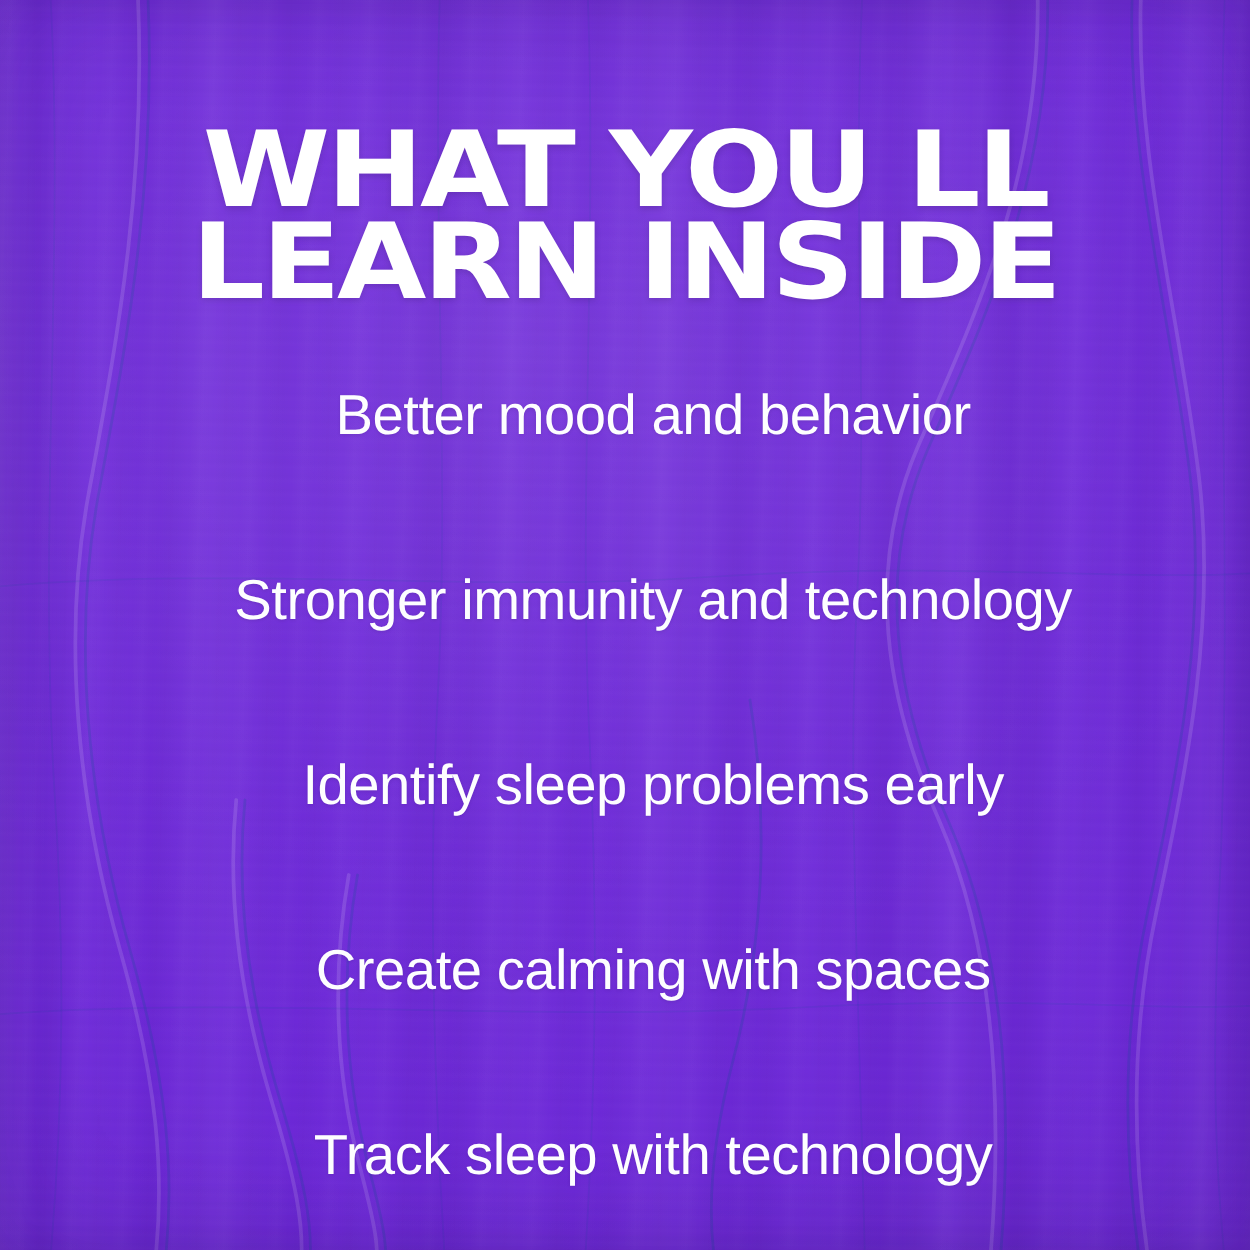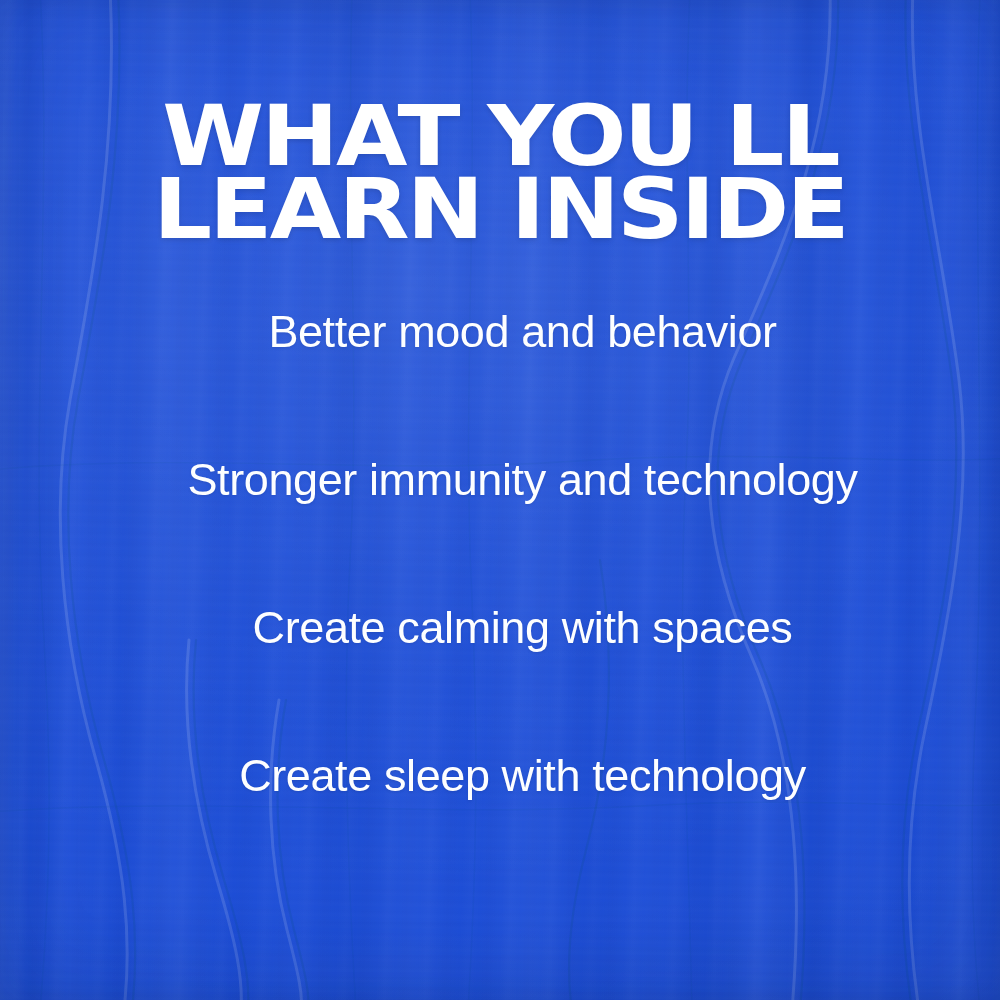--- a/index.html
+++ b/index.html
@@ -7,21 +7,21 @@
     margin: 0;
     padding: 0;
     background: #0e5ba8;
   }
 
   .poster {
     position: relative;
     width: 1000px;
     height: 1000px;
     overflow: hidden;
-    background: #1d4ed8;
+    background: #6d28d9;
     font-family: "Liberation Sans", sans-serif;
     -webkit-font-smoothing: antialiased;
   }
 
   
 
   .tex {
     position: absolute;
     inset: 0;
     pointer-events: none;
@@ -192,21 +192,24 @@
 LEARN INSIDE</h1>
 
     <div class="bullets">
       <div class="bullet">
         <span>Better mood and behavior</span>
       </div>
       <div class="bullet">
         <span>Stronger immunity and technology</span>
       </div>
       <div class="bullet">
+        <span>Identify sleep problems early</span>
+      </div>
+      <div class="bullet">
         <span>Create calming with spaces</span>
       </div>
       <div class="bullet">
-        <span>Create sleep with technology</span>
+        <span>Track sleep with technology</span>
       </div>
     </div>
 
   </div>
 </div>
 
 </body></html>

